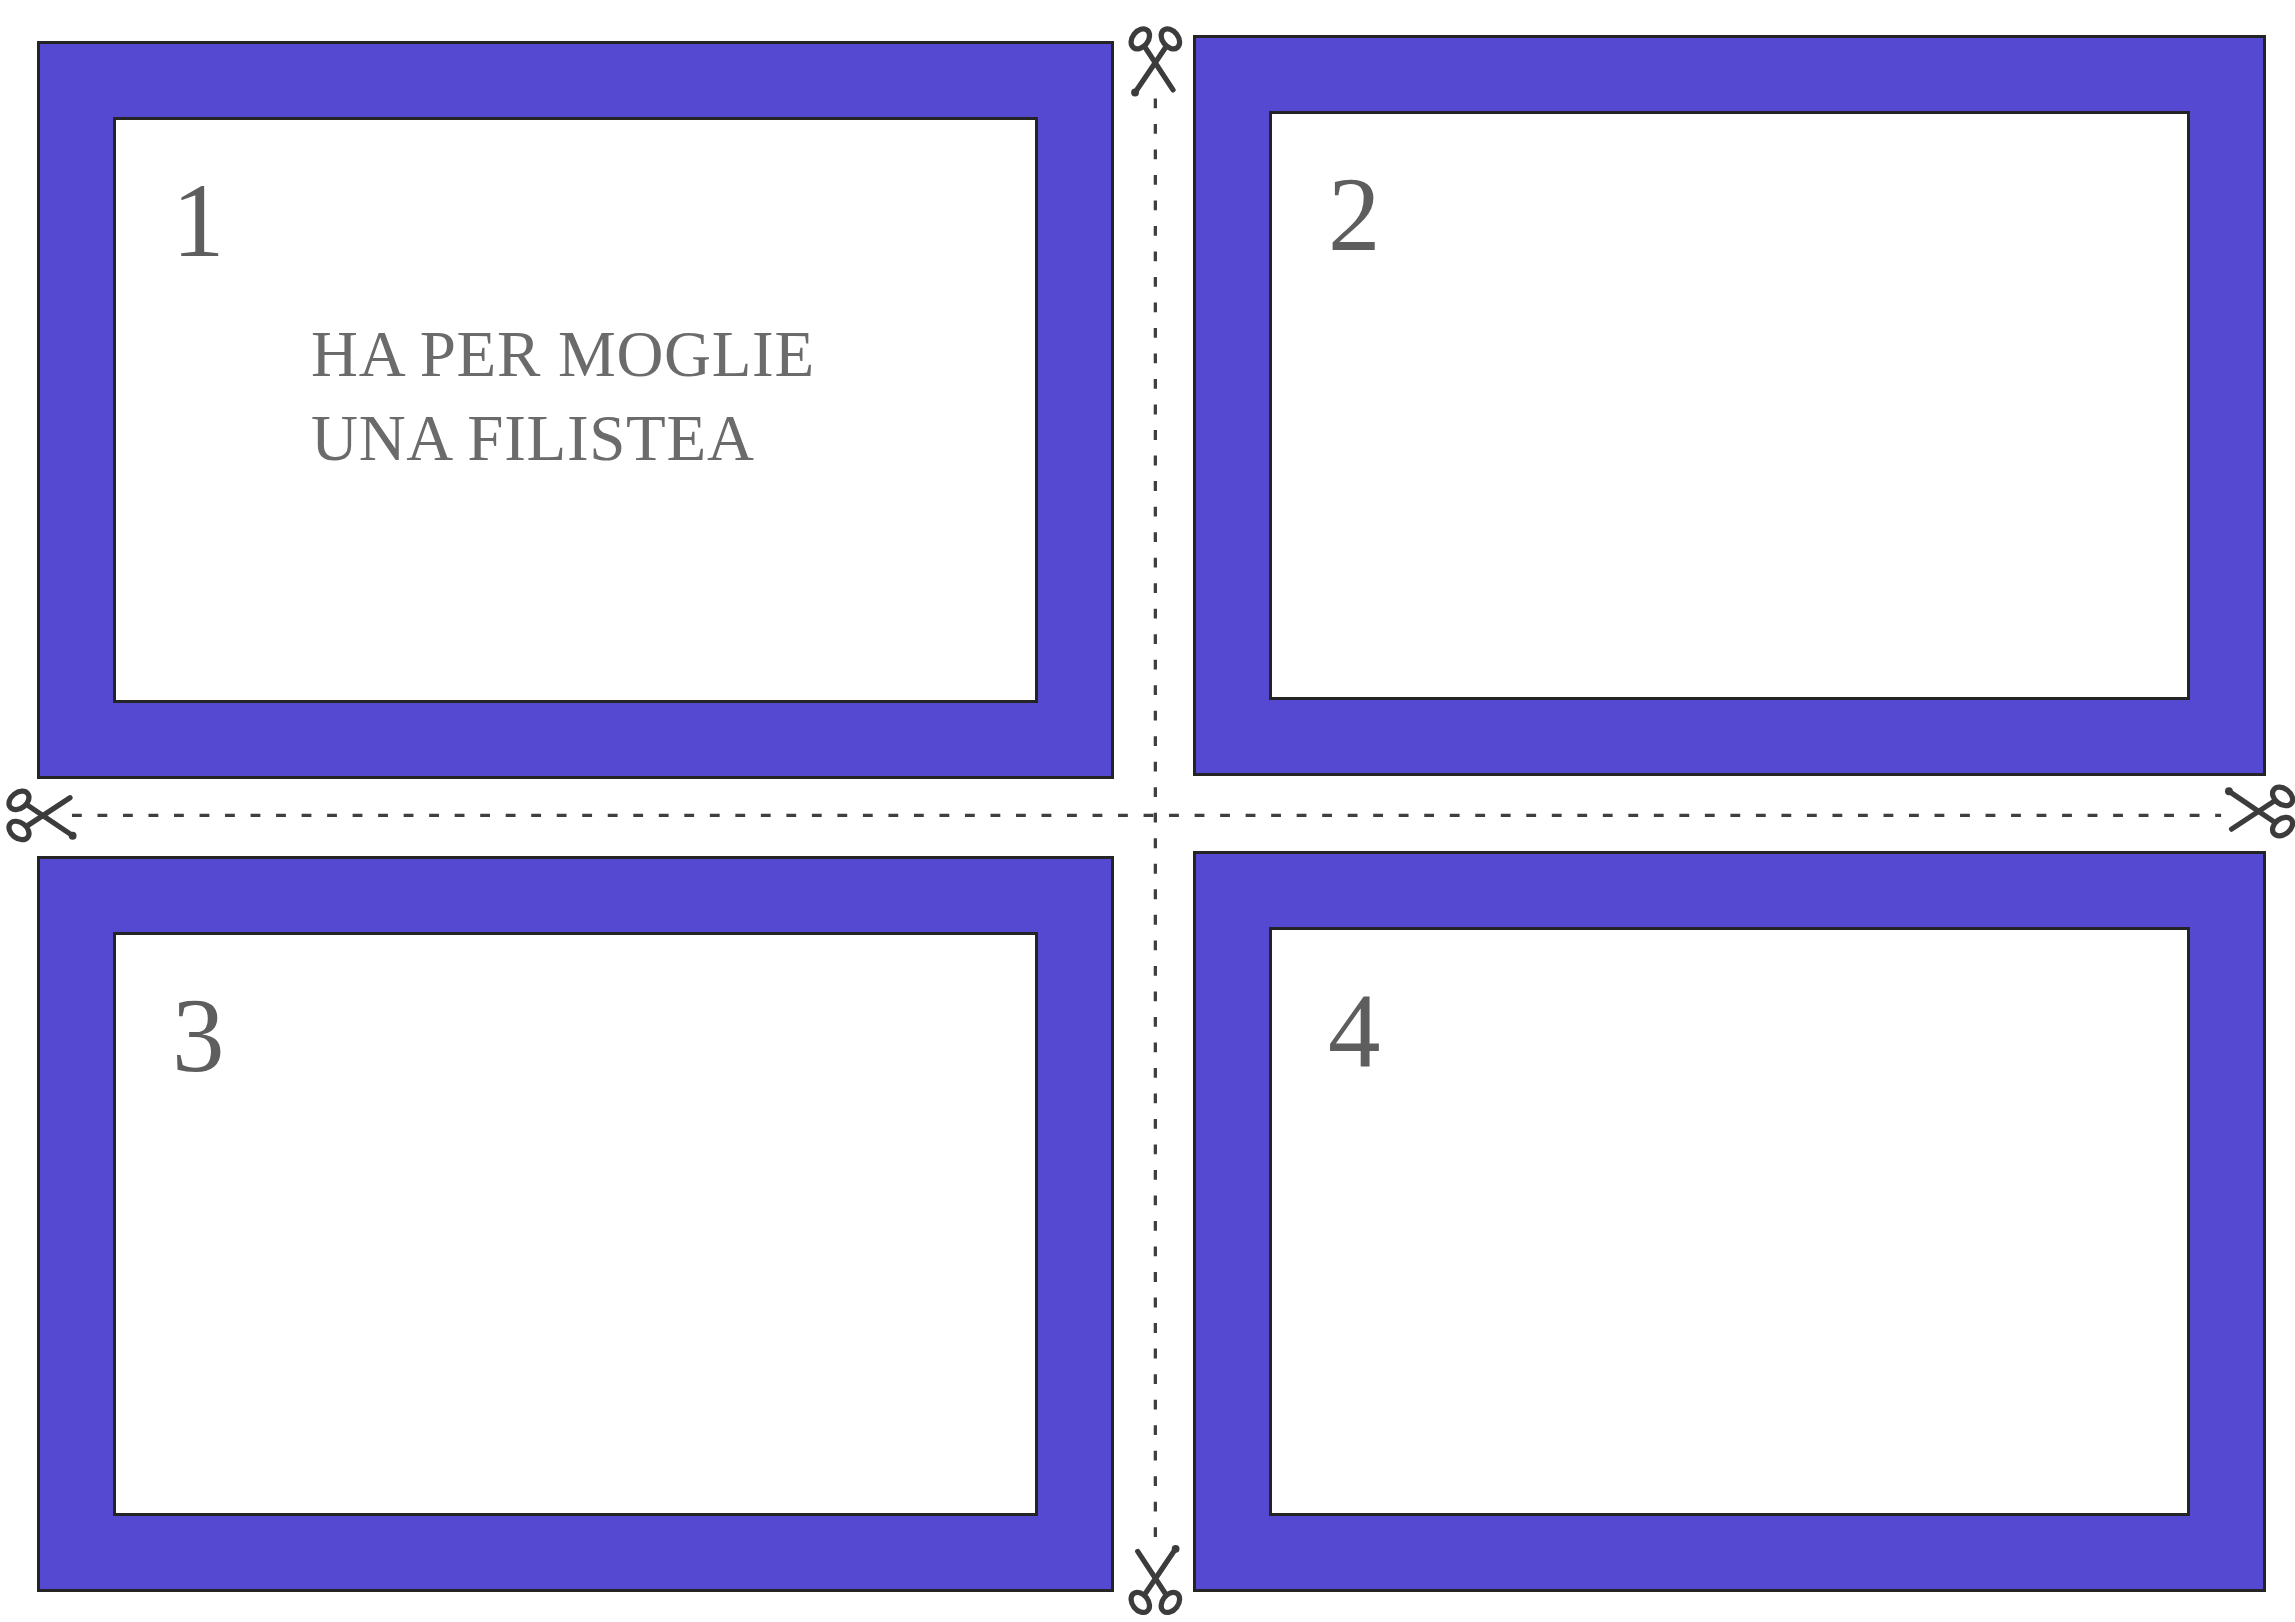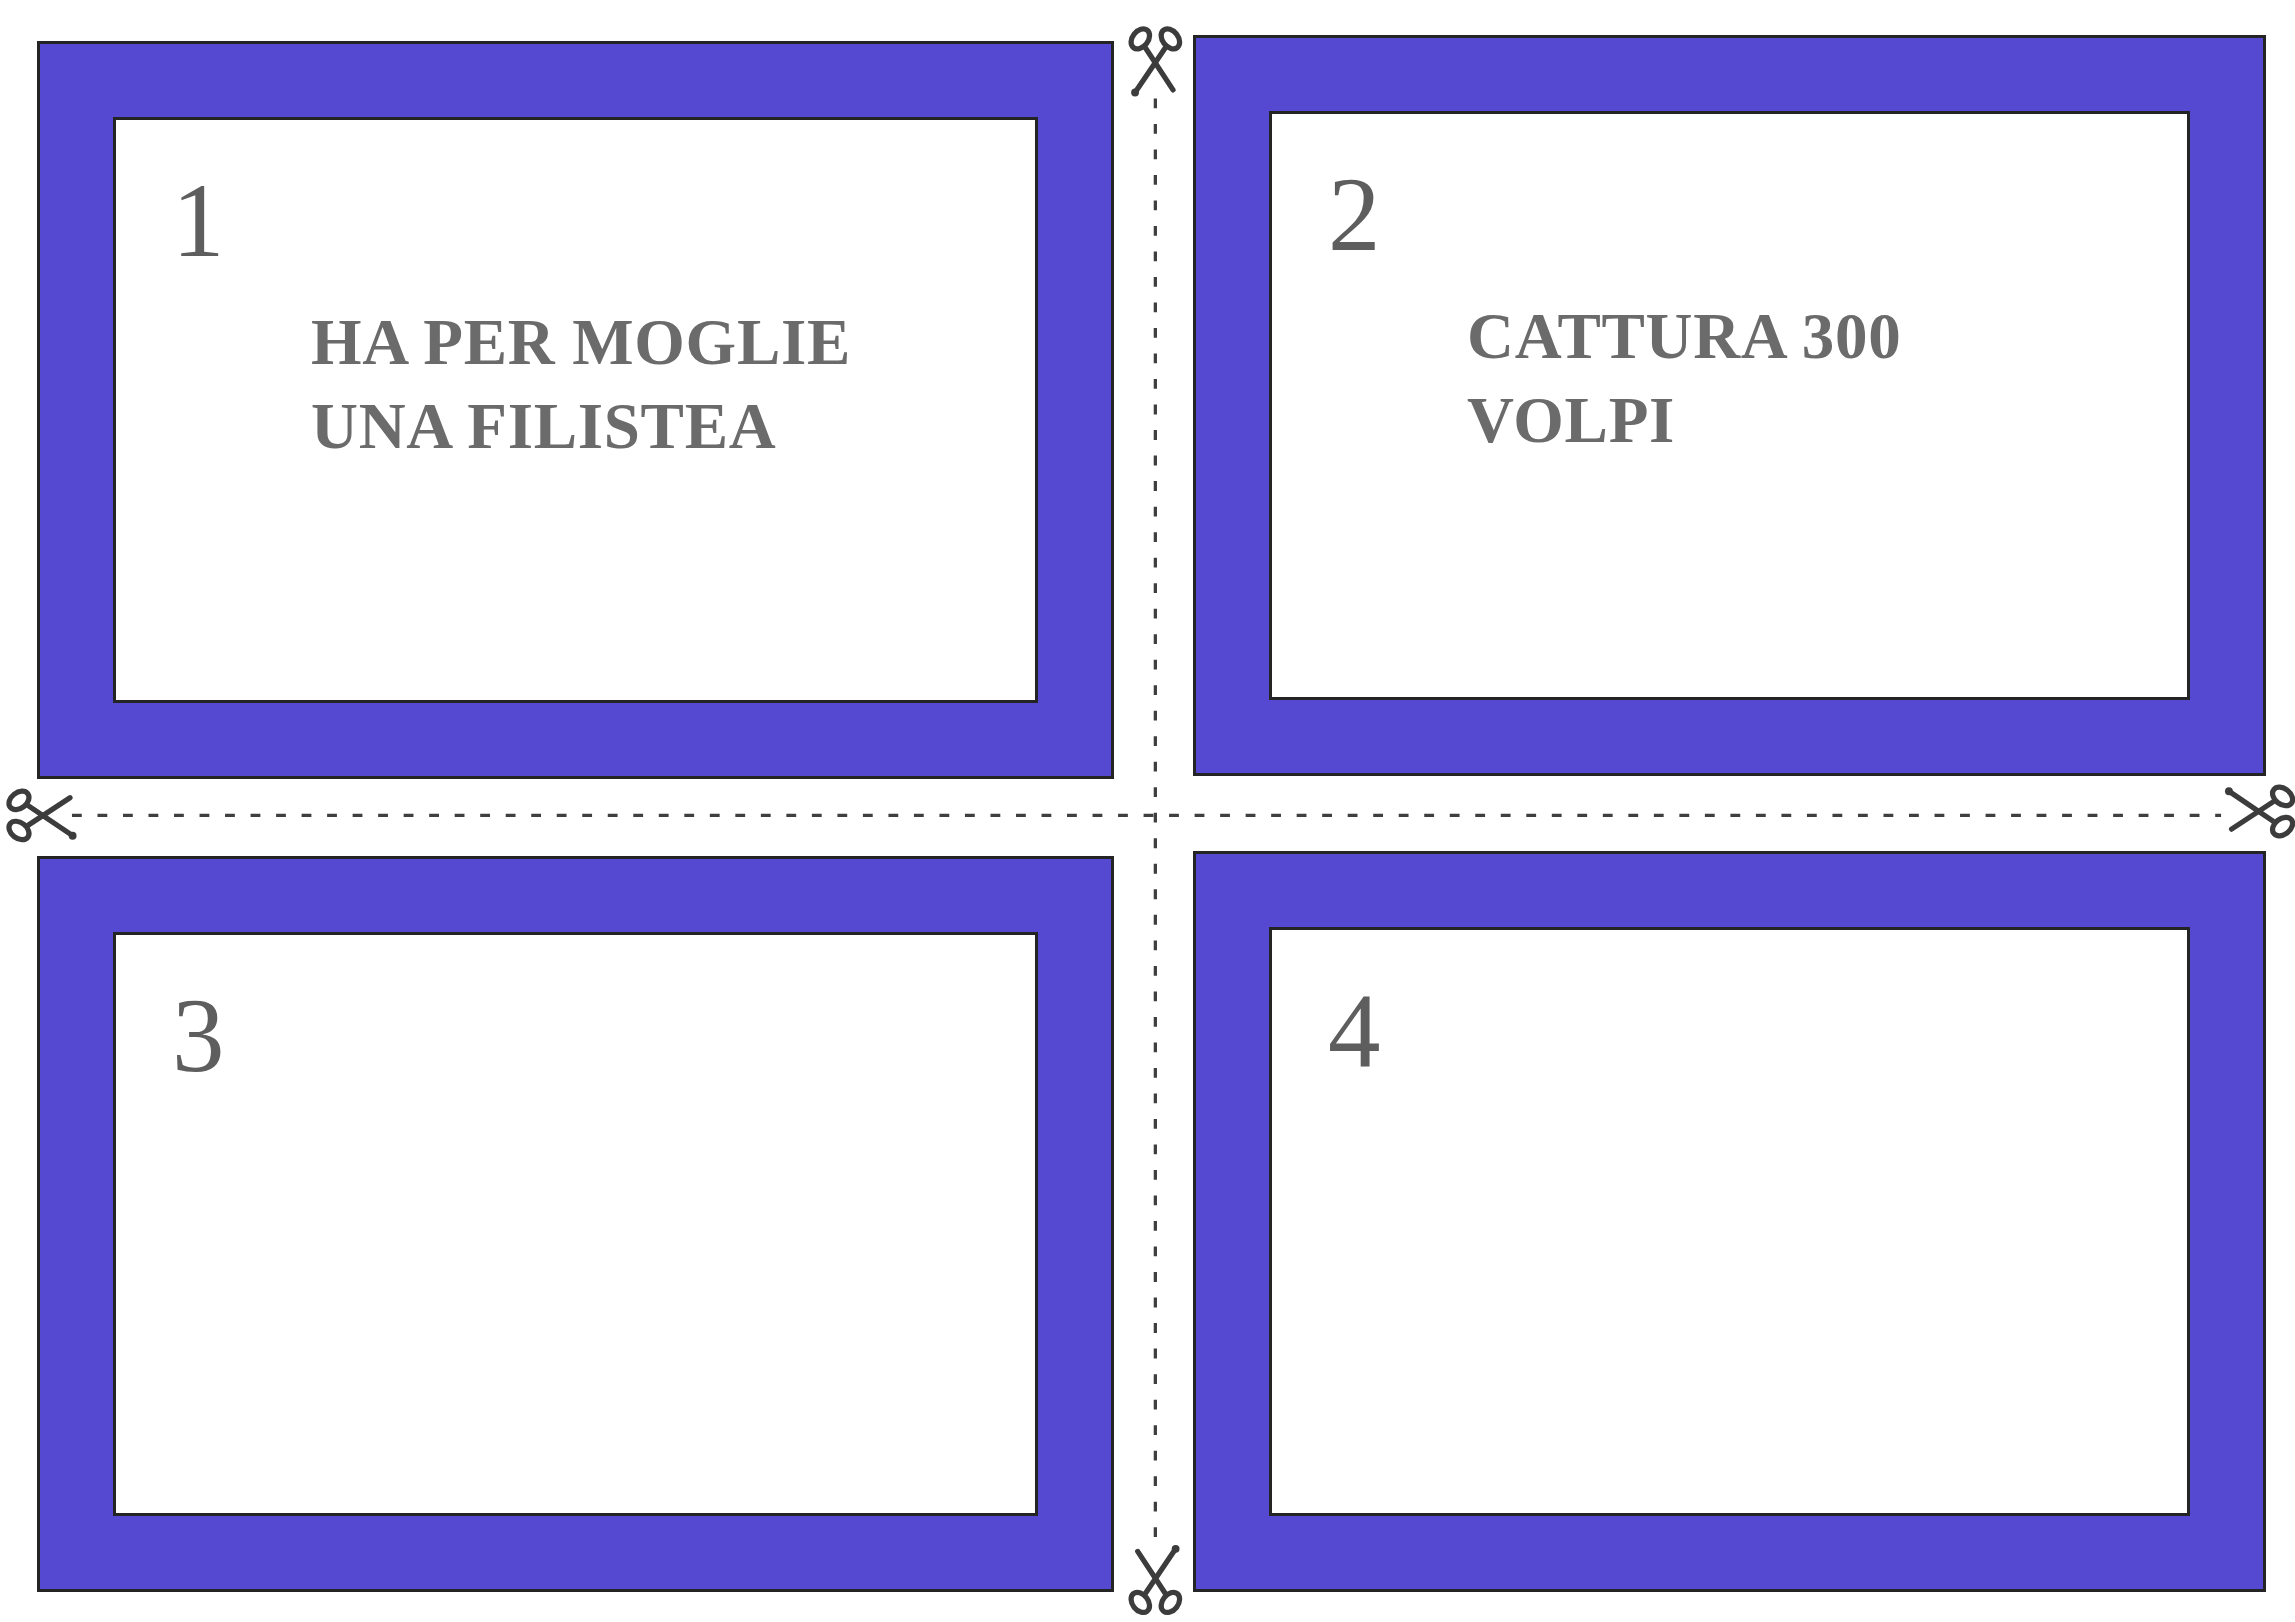--- a/index.html
+++ b/index.html
@@ -31,28 +31,27 @@
   }
   .card-number{
     position:absolute;
     left:56px;top:43px;
     font-size:105px;
     line-height:1.1;
     color:var(--num-gray);
   }
   .card-text{
     position:absolute;
-    left:195px;top:180px;
+    left:195px;top:192px;
     right:39px;
     font-size:65px;
     line-height:84px;
     letter-spacing:0.7px;
     color:var(--text-gray);
     white-space:pre-wrap;
-    font-weight:bold;
   }
   
   .card-1{left:37px;top:41px;width:1077px;height:738px;}
   .card-2{left:1193px;top:35px;width:1073px;height:741px;}
   .card-3{left:37px;top:856px;width:1077px;height:736px;}
   .card-4{left:1193px;top:851px;width:1073px;height:741px;}
   .cuts{
     position:absolute;left:0;top:0;
     width:2295px;height:1623px;
     pointer-events:none;
@@ -67,22 +66,20 @@
     <div class="card-inner">
       <div class="card-number">1</div>
       <div class="card-text">HA PER MOGLIE
 UNA FILISTEA</div>
     </div>
   </div>
 
   <div class="card card-2">
     <div class="card-inner">
       <div class="card-number">2</div>
-      <div class="card-text">CATTURA 300
-VOLPI</div>
     </div>
   </div>
 
   <div class="card card-3">
     <div class="card-inner">
       <div class="card-number">3</div>
     </div>
   </div>
 
   <div class="card card-4">

